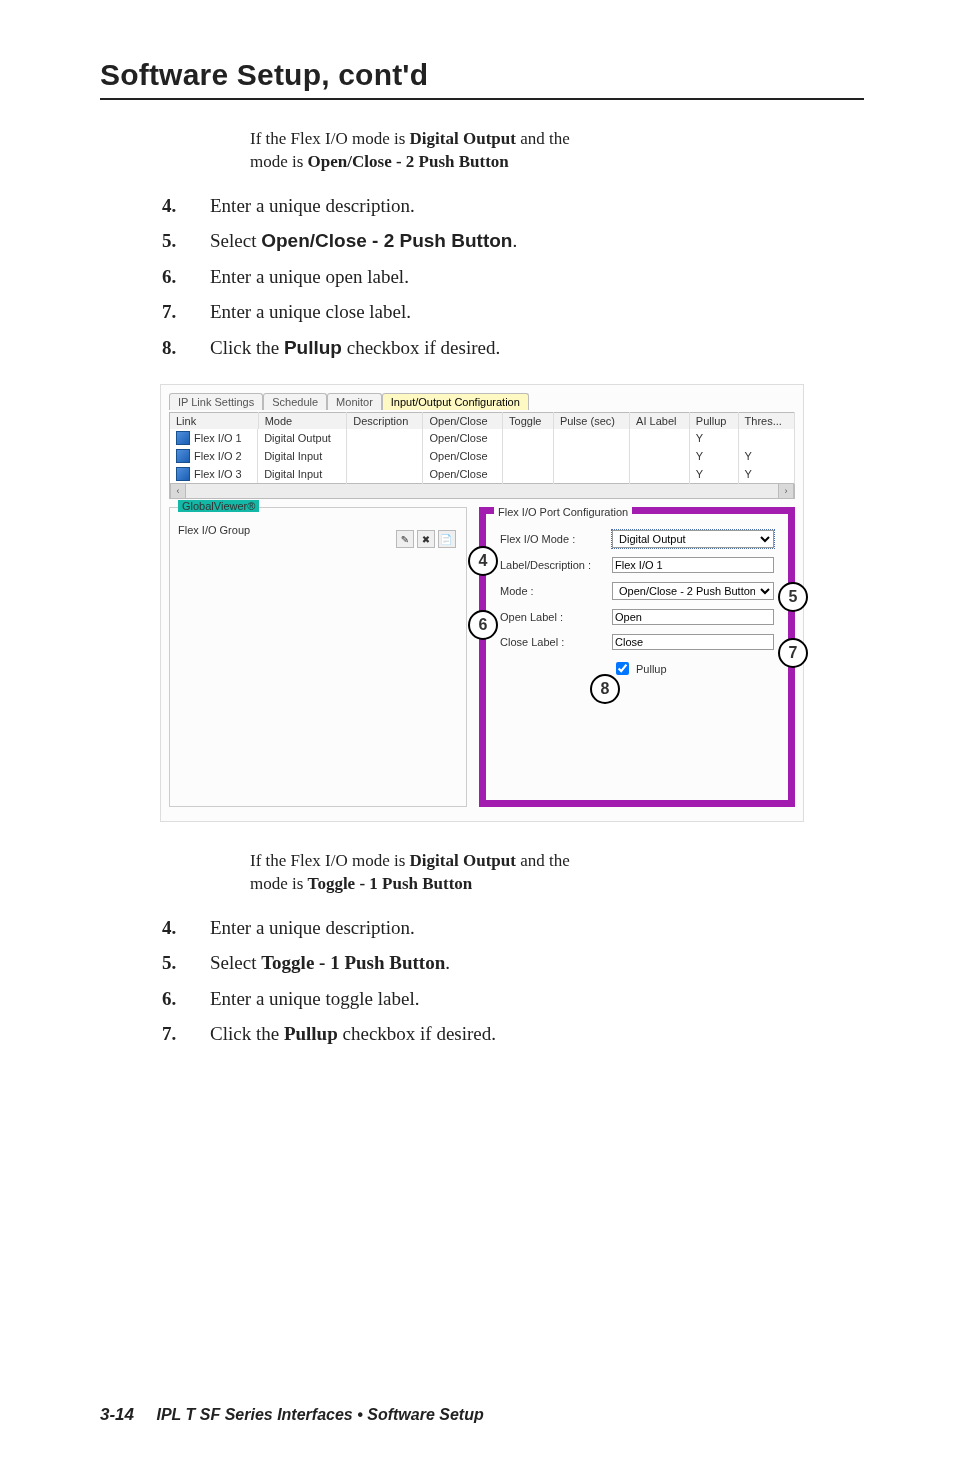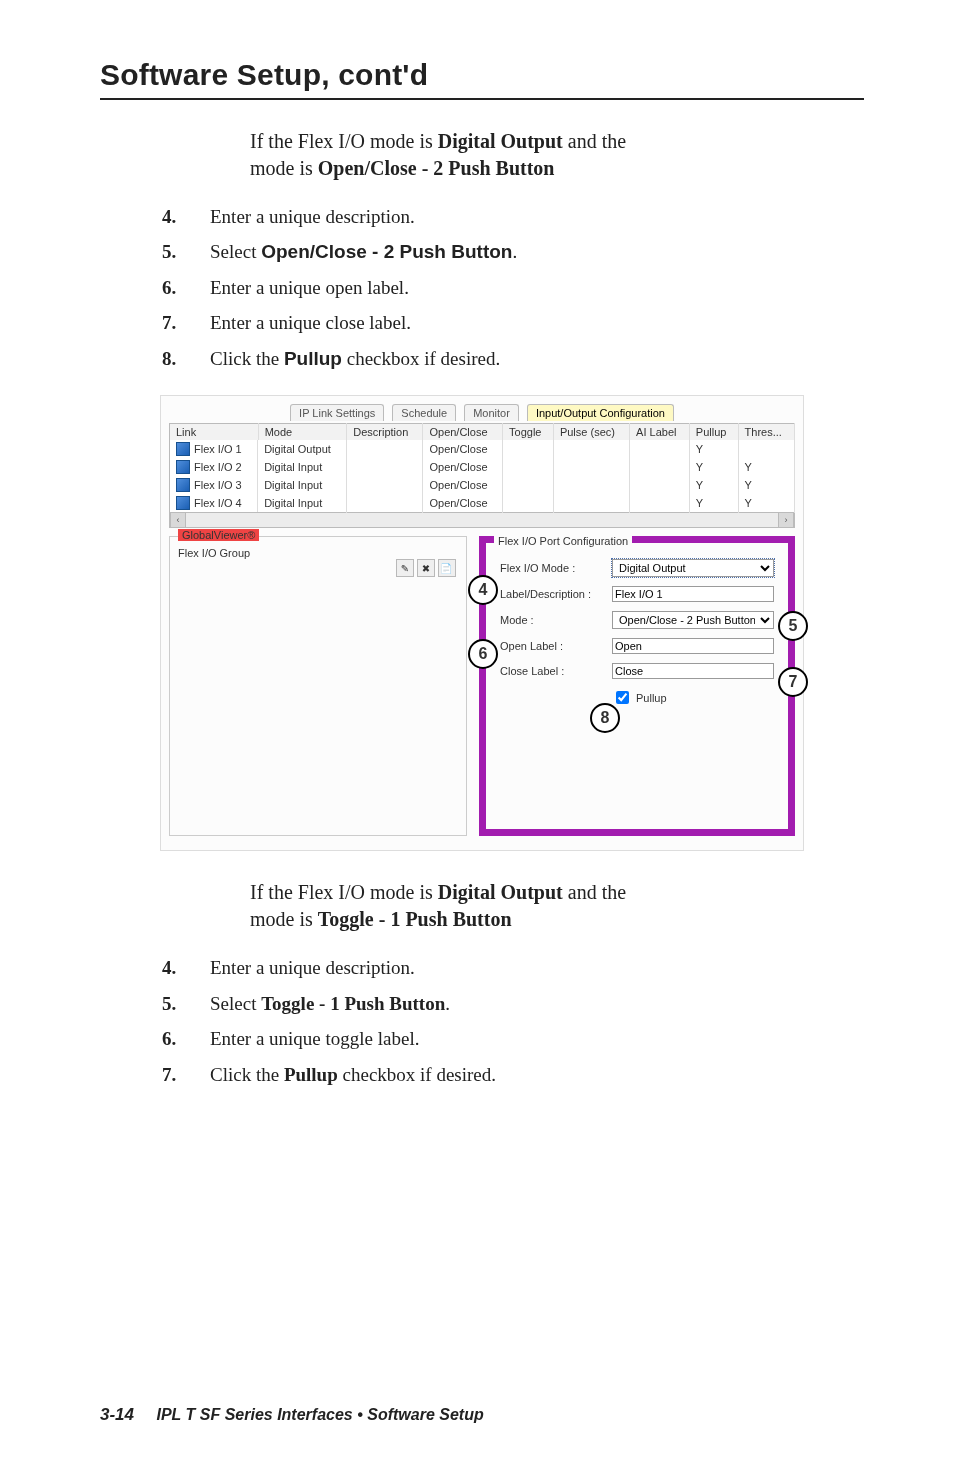--- a/index.html
+++ b/index.html
@@ -26,21 +26,21 @@
     letter-spacing: 0.2px;
   }
   .rule {
     border: none;
     border-top: 2.5px solid #222222;
     margin: 0 0 28px 0;
   }
   .intro, .intro2 {
     margin-left: 150px;
     margin-right: 30px;
-    font-size: 20px;
+    font-size: 17px;
     line-height: 1.35;
   }
   ol.steps {
     list-style: none;
     padding: 0;
     margin: 14px 0 22px 0;
   }
   ol.steps li {
     display: flex;
     align-items: baseline;
@@ -73,23 +73,22 @@
     border: 1px solid #dddddd;
     background: #fcfcfc;
     font-family: Tahoma, Arial, sans-serif;
     font-size: 11px;
     color: #333333;
     padding: 8px 8px 14px 8px;
     box-sizing: border-box;
   }
   .tabs {
     display: flex;
-    gap: 8px;
-    font-size: 11px;
-    justify-content: center;
+    gap: 0;
+    font-size: 11px;
   }
   .tab {
     padding: 2px 8px;
     border: 1px solid #bbbbbb;
     border-bottom: none;
     background: #f3f3f3;
     border-top-left-radius: 3px;
     border-top-right-radius: 3px;
     color: #555555;
   }
@@ -142,21 +141,21 @@
   .gv-box {
     flex: 0 0 280px;
     border: 1px solid #cccccc;
     min-height: 280px;
     position: relative;
     padding: 10px 8px 8px 8px;
   }
   .gv-box .legend {
     position: absolute;
     top: -8px; left: 8px;
-    background: #ef4444;
+    background: #14b8a6;
     font-size: 11px;
     padding: 0 4px;
   }
   .gv-toolbar {
     position:absolute;
     top:22px; right:10px;
     display:flex; gap:3px;
   }
   .gv-toolbar span {
     width:16px; height:16px; border:1px solid #b9b9b9; background:#efefef;
@@ -330,45 +329,31 @@
             </td>
           <td>Digital Input</td>
           <td></td>
           <td>Open/Close</td>
           <td></td>
             <td></td>
             <td></td>
           <td>Y</td>
           <td>Y</td>
         </tr>
-        <tr>
-          <td class="port-cell">
-              <span class="port-ico"></span>
-              <span>Flex I/O 4</span>
-            </td>
-          <td>Digital Input</td>
-          <td></td>
-          <td>Open/Close</td>
-          <td></td>
-            <td></td>
-            <td></td>
-          <td>Y</td>
-          <td>Y</td>
-        </tr>
       </tbody>
     </table>
     <div class="scrollbar-row">
       <span>‹</span>
       <span>›</span>
     </div>
 
     <div class="lower">
       <div class="gv-box">
         <span class="legend">GlobalViewer®</span>
-        <div style="margin-top:0;">Flex I/O Group</div>
+        <div style="margin-top:6px;">Flex I/O Group</div>
         <div class="gv-toolbar">
           <span>✎</span>
           <span>✖</span>
           <span>📄</span>
         </div>
       </div>
 
       <div class="cfg-box">
         <span class="legend">Flex I/O Port Configuration</span>
 

